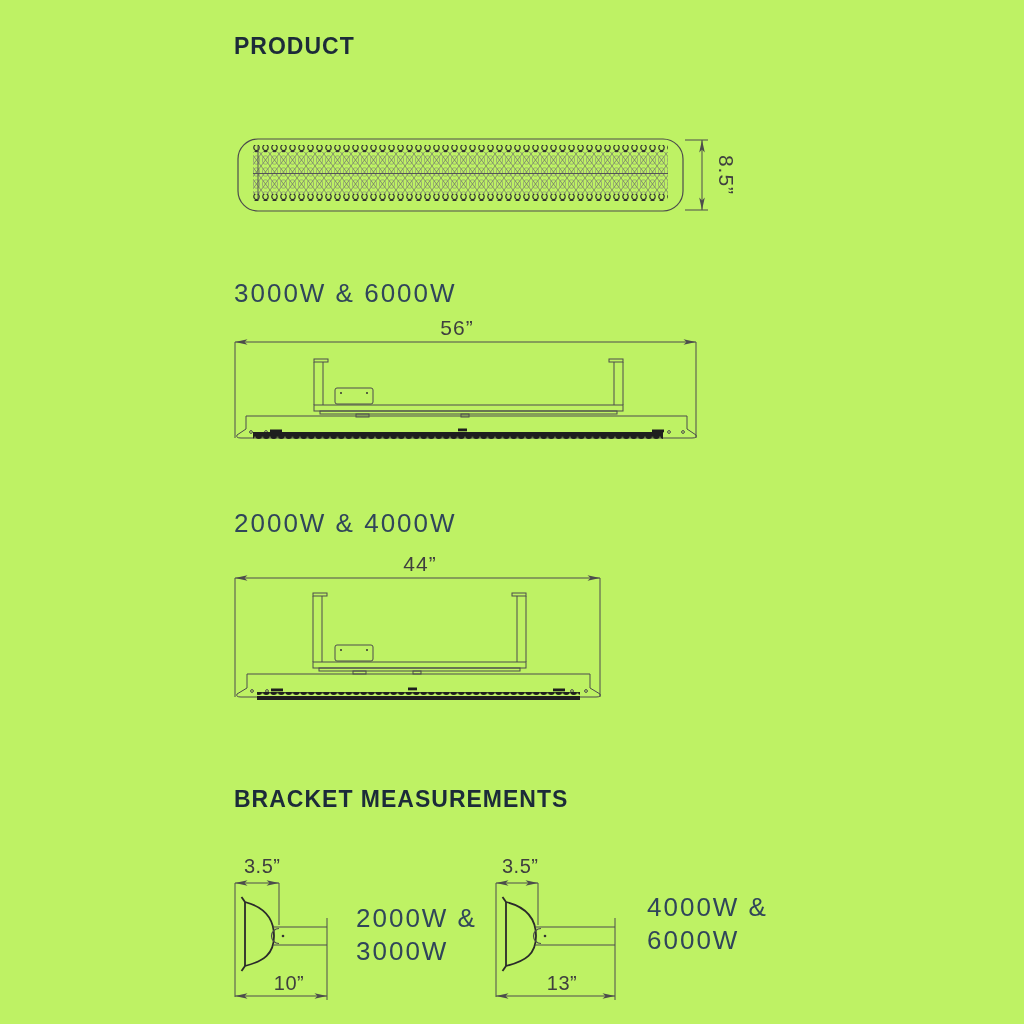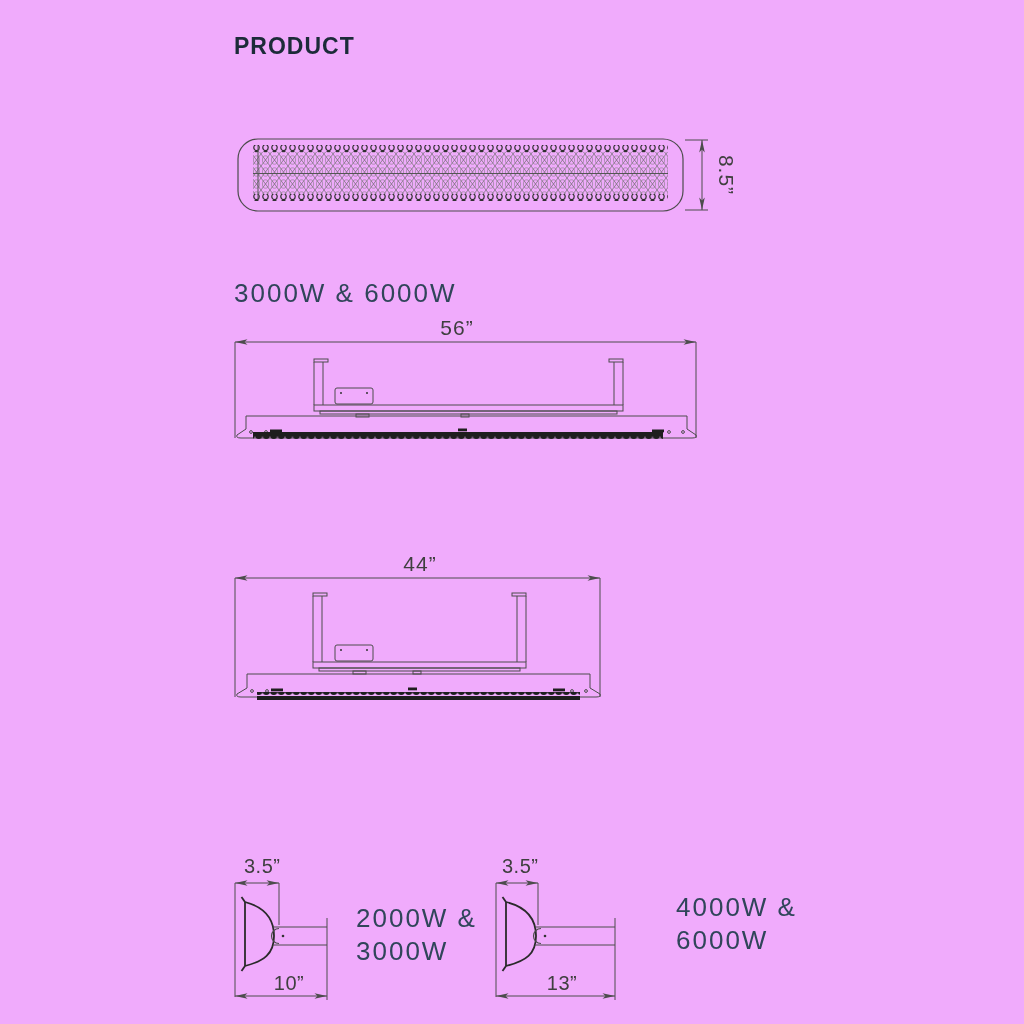--- a/index.html
+++ b/index.html
@@ -1,17 +1,17 @@
 <!DOCTYPE html>
 <html><head>
 <meta charset="utf-8">
 <style>
   html,body{margin:0;padding:0;background:#ffffff;}
   #canvas{
-    position:relative;width:1024px;height:1024px;background:#f0abfc;overflow:hidden;
+    position:relative;width:1024px;height:1024px;background:#bef264;overflow:hidden;
     font-family:"Liberation Sans","DejaVu Sans",sans-serif;
   }
   .abs{position:absolute;}
   .heading{
     color:#1c2b39;font-size:23px;font-weight:bold;letter-spacing:1px;line-height:30px;
   }
   .model-label{
     color:#30455a;font-size:26px;font-weight:300;letter-spacing:2px;line-height:33px;
   }
   svg{display:block;overflow:visible;}
@@ -106,20 +106,21 @@
       <circle cx="41" cy="120" r="1.4" class="thin"></circle>
       <circle cx="444" cy="120" r="1.4" class="thin"></circle>
       <circle cx="458" cy="120" r="1.4" class="thin"></circle>
       <rect x="45" y="117.5" width="12" height="2.8" fill="#1e1e1e"></rect>
       <rect x="233" y="116.5" width="9" height="2.8" fill="#1e1e1e"></rect>
       <rect x="427" y="117.5" width="12" height="2.8" fill="#1e1e1e"></rect>
       <rect x="28" y="119" width="410" height="8" fill="url(#serr)"></rect>
     </g>
   </svg>
 
+  <div class="abs model-label" style="left:234px;top:507px">2000W &amp; 4000W</div>
 
   <svg class="abs" style="left:225px;top:552px" width="390" height="152" viewBox="0 0 390 152">
     <g>
       <text class="dimtxt" x="195" y="19" text-anchor="middle">44”</text>
       <line x1="10" y1="26" x2="375" y2="26" class="thin" marker-start="url(#dimArrow)" marker-end="url(#dimArrow)"></line>
       <line x1="10" y1="26" x2="10" y2="145" class="thin"></line>
       <line x1="375" y1="26" x2="375" y2="145" class="thin"></line>
     </g>
     <g>
       <rect x="88" y="41" width="14" height="3" class="thin"></rect>
@@ -149,20 +150,21 @@
       <circle cx="42" cy="139" r="1.4" class="thin"></circle>
       <circle cx="347" cy="139" r="1.4" class="thin"></circle>
       <circle cx="361" cy="139" r="1.4" class="thin"></circle>
       <rect x="46" y="136.5" width="12" height="2.8" fill="#1e1e1e"></rect>
       <rect x="183" y="135.5" width="9" height="2.8" fill="#1e1e1e"></rect>
       <rect x="328" y="136.5" width="12" height="2.8" fill="#1e1e1e"></rect>
       <rect x="32" y="140" width="323" height="8" fill="url(#serr)"></rect>
     </g>
   </svg>
 
+  <div class="abs heading" style="left:234px;top:784px">BRACKET MEASUREMENTS</div>
 
   <svg class="abs" style="left:228px;top:845px" width="120" height="162" viewBox="0 0 120 162">
     <g>
       <text class="dimtxt-sm" x="16" y="28">3.5”</text>
       <line x1="7" y1="38" x2="51" y2="38" class="thin" marker-start="url(#dimArrow)" marker-end="url(#dimArrow)"></line>
       <line x1="7" y1="38" x2="7" y2="152" class="thin"></line>
       <line x1="51" y1="38" x2="51" y2="80" class="thin"></line>
     </g>
     <g>
       <line x1="17" y1="57" x2="17" y2="121" class="bold"></line>
@@ -209,18 +211,18 @@
       <path d="M53,83.5 A7.5,7.5 0 0 0 53,98.5" class="med"></path>
       <circle cx="57" cy="91" r="1.3" fill="#333333"></circle>
     </g>
     <g>
       <text class="dimtxt-sm" x="74" y="145" text-anchor="middle">13”</text>
       <line x1="8" y1="151" x2="127" y2="151" class="thin" marker-start="url(#dimArrow)" marker-end="url(#dimArrow)"></line>
       <line x1="127" y1="108" x2="127" y2="155" class="thin"></line>
     </g>
   </svg>
 
-  <div class="abs model-label" style="left:676px;top:891px">
+  <div class="abs model-label" style="left:647px;top:891px">
     <div>4000W &amp;</div>
     <div>6000W</div>
   </div>
 
 </div>
 
 </body></html>

